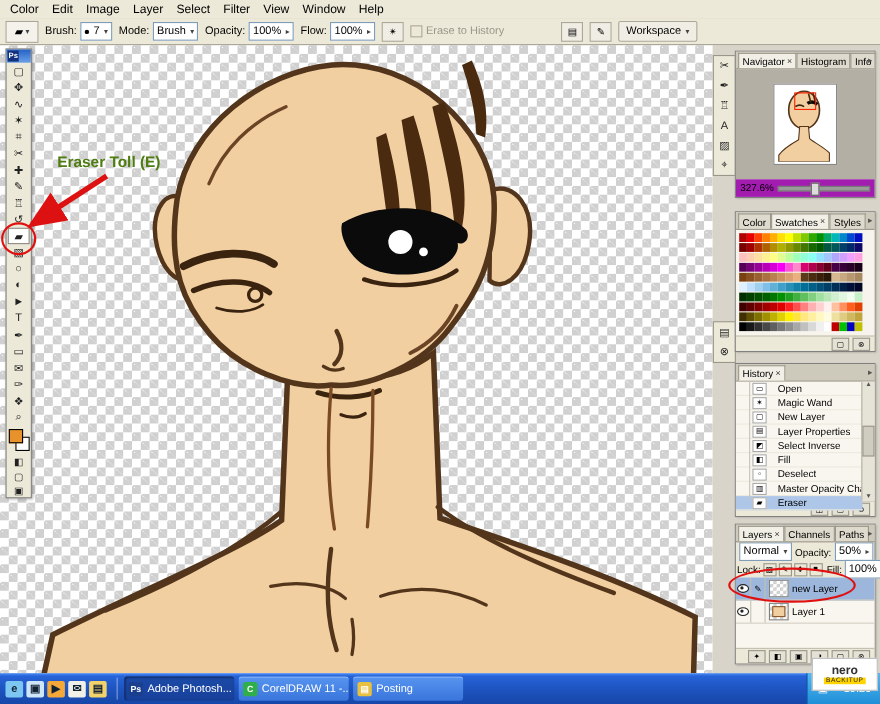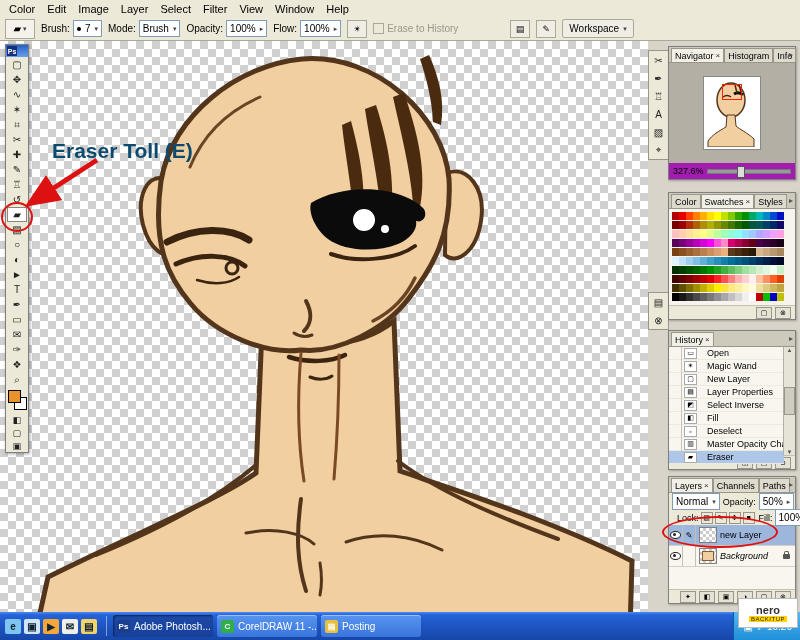--- a/index.html
+++ b/index.html
@@ -32,21 +32,21 @@
           align-items:center;gap:4px;border-radius:2px}
 
   
   .canvas{position:absolute;left:0;top:41px;width:648px;height:571px;background-color:#fff;
     background-image:linear-gradient(45deg,#d0d0d0 25%,transparent 25%,transparent 75%,#d0d0d0 75%),
                      linear-gradient(45deg,#d0d0d0 25%,transparent 25%,transparent 75%,#d0d0d0 75%);
     background-position:0 0,8px 8px;background-size:16px 16px;overflow:hidden;z-index:1}
   .rightbg{position:absolute;left:648px;top:41px;width:152px;height:571px;background:#d8d4ca;z-index:1}
 
   
-  .anno-text{position:absolute;left:52px;top:139px;font-size:21px;font-weight:bold;color:#0c4a6e;z-index:30}
+  .anno-text{position:absolute;left:52px;top:139px;font-size:14px;font-weight:bold;color:#4d7c0f;z-index:30}
   .anno-arrow{position:absolute;left:15px;top:152px;z-index:30;overflow:visible}
   .tool-circle{position:absolute;left:1px;top:202px;width:28px;height:26px;border:2px solid #e01010;
                border-radius:50%;z-index:31;pointer-events:none}
   .layer-circle{position:absolute;left:662px;top:516px;width:112px;height:28px;border:2px solid #e01010;
                 border-radius:50%;z-index:31;pointer-events:none}
 
   
   .toolbox{position:absolute;left:5px;top:44px;width:22px;background:#ece9d8;border:1px solid #808080;
            box-shadow:1px 1px 3px rgba(0,0,0,.35);z-index:20}
   .toolbox-title{height:12px;background:linear-gradient(#2662c6,#6aa0e8);display:flex;align-items:center;padding-left:1px}
@@ -96,21 +96,21 @@
             border-bottom:1px solid #eceade;font-size:9px}
   .hist-row.selected{background:#aec6e8}
   .hist-icon{width:11px;height:9px;border:1px solid #aaa;background:#fff;font-size:7px;
              display:flex;align-items:center;justify-content:center;flex:none}
   .hist-label{white-space:nowrap;overflow:hidden}
   .hist-scroll{position:absolute;right:0;top:0;bottom:0;width:11px;background:#e6e3d7;border-left:1px solid #b4b0a4;
                display:flex;flex-direction:column;justify-content:space-between;align-items:center;font-size:6px;color:#555}
   .hist-scroll .sthumb{width:9px;height:26px;background:#cfccc0;border:1px solid #9a968a}
 
   .layers-ctrl{height:17px;display:flex;align-items:center;gap:3px;padding:0 3px}
-  .layers-lock{height:15px;display:flex;align-items:center;gap:2px;padding:0 8px;font-size:9px}
+  .layers-lock{height:15px;display:flex;align-items:center;gap:2px;padding:0 1px;font-size:9px}
   .lock-ico{width:10px;height:10px;border:1px solid #9a968a;background:#ece9d8;font-size:7px;
             display:flex;align-items:center;justify-content:center}
   .layer-rows{background:#f8f6ee;height:64px}
   .layer-row{height:20px;display:flex;align-items:center;border-bottom:1px solid #d4d0c4;font-size:9px}
   .layer-row.selected{background:#9cb6dc}
   .eye-box{width:14px;height:20px;border-right:1px solid #c4c0b4;display:flex;align-items:center;
            justify-content:center;box-sizing:border-box;flex:none}
   .eye{display:inline-block;width:9px;height:6px;border:1px solid #222;border-radius:50%;position:relative;background:#fff}
   .eye::after{content:"";position:absolute;left:2px;top:1px;width:3px;height:3px;background:#222;border-radius:50%}
   .brush-box{width:13px;height:20px;border-right:1px solid #c4c0b4;display:flex;align-items:center;
@@ -724,22 +724,21 @@
         <span class="layer-name">new Layer</span>
       </div>
       <div class="layer-row">
         <span class="eye-box">
           <span class="eye"></span>
         </span>
         <span class="brush-box"></span>
         <span class="layer-thumb mini-checker">
           <span class="blob"></span>
         </span>
-        <span class="layer-name italic">Background</span>
-        <span class="lockico"></span>
+        <span class="layer-name">Layer 1</span>
       </div>
     </div>
   <div class="panel-footer" id="lay-footer">
       <div class="mini-btn">✦</div>
       <div class="mini-btn">◧</div>
       <div class="mini-btn">▣</div>
       <div class="mini-btn">◑</div>
       <div class="mini-btn">▢</div>
       <div class="mini-btn">⊗</div>
     </div>

